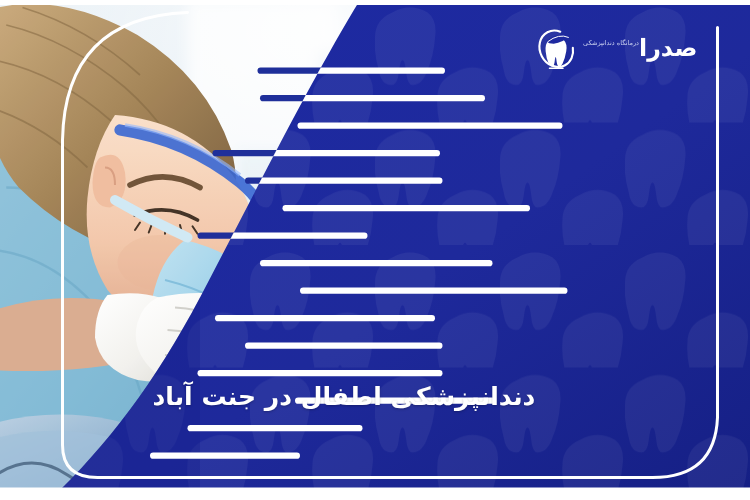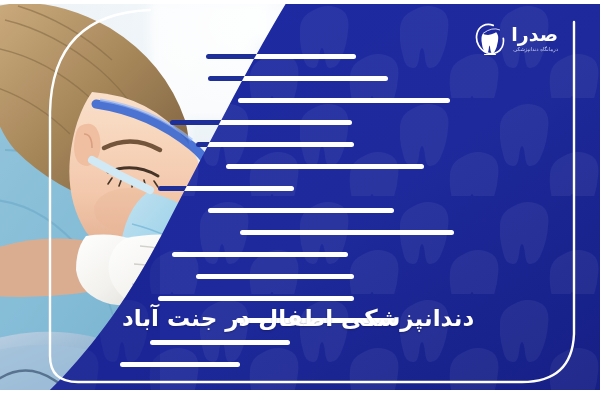--- a/index.html
+++ b/index.html
@@ -41,38 +41,38 @@
   .border-curve svg{display:block;width:600px;height:400px;}
 
   
   .logo{
     position:absolute;
     right:42px;top:22px;
     display:flex;align-items:center;gap:6px;
     direction:rtl;
   }
   .logo-mark{width:30px;height:34px;flex:0 0 auto;}
-  .logo-text{display:flex;flex-direction:column;align-items:flex-start;line-height:1;}
+  .logo-text{display:flex;align-items:flex-start;line-height:1;}
   .logo-word{
     color:#ffffff;font-size:19px;font-weight:700;
     letter-spacing:0px;white-space:nowrap;
   }
   .logo-sub{
     color:#c9d0ef;font-size:5.2px;font-weight:400;
     margin-top:3px;white-space:nowrap;letter-spacing:.4px;
   }
 
   
   .title{
     position:absolute;
     right:38px;top:305px;
     width:440px;
     text-align:left;
     color:#ffffff;
-    font-size:23px;font-weight:700;
+    font-size:20px;font-weight:700;
     white-space:nowrap;
     text-shadow:0 1px 2px rgba(0,0,0,.25);
     direction:rtl;
   }
 </style>
 </head>
 <body>
 
 <div class="banner">
 

